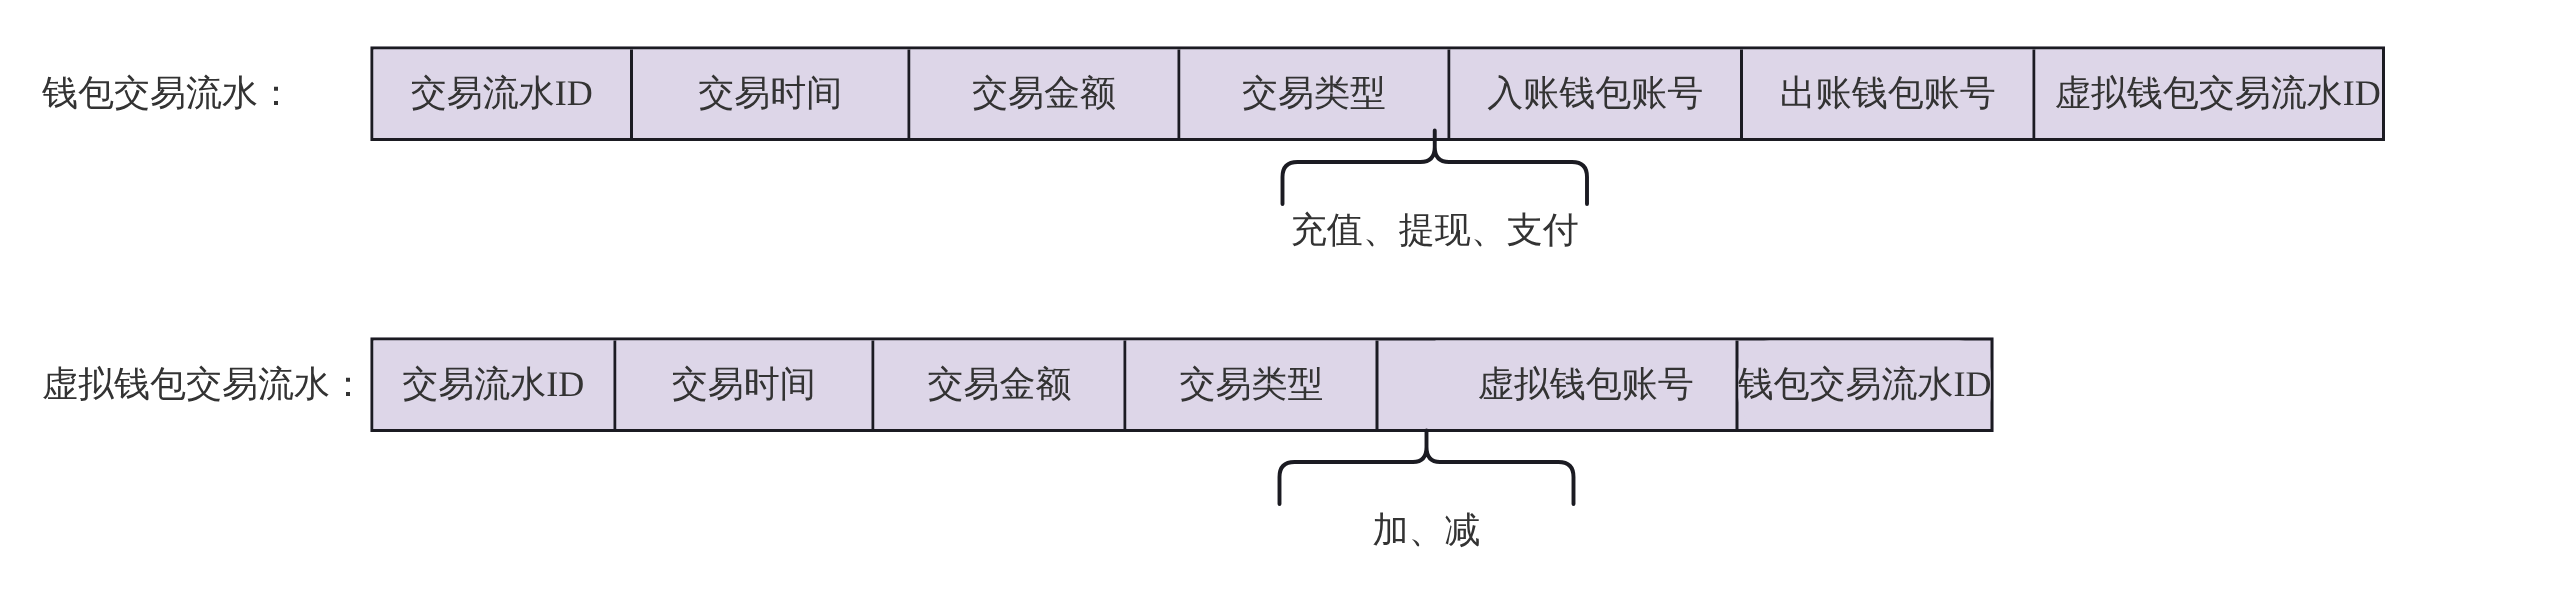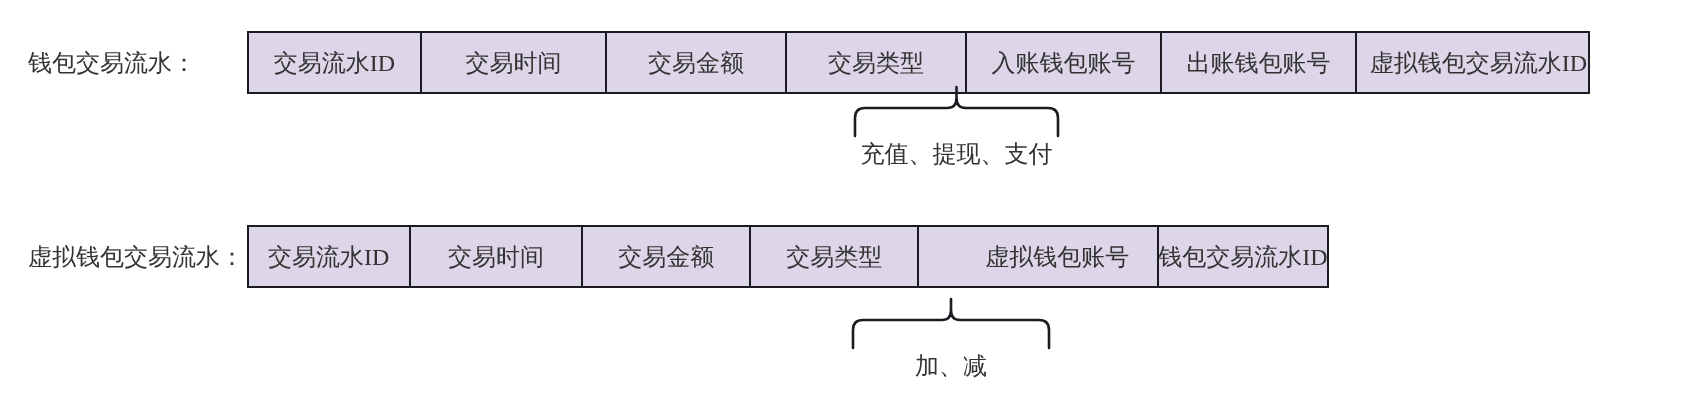--- a/index.html
+++ b/index.html
@@ -76,21 +76,21 @@
     color: #333333;
     white-space: nowrap;
     text-align: center;
     width: 100%;
     left: 0;
   }
 
   #brace-wallet  { left: 853px; top: 86px;  width: 207px; height: 52px; }
   #brace-wallet .brace-label  { top: 56px; }
 
-  #brace-virtual { left: 851px; top: 298px; width: 200px; height: 52px; }
+  #brace-virtual { left: 851px; top: 286px; width: 200px; height: 52px; }
   #brace-virtual .brace-label { top: 56px; }
 </style>
 </head>
 <body>
 
 <div class="diagram">
 
   <div class="row-label" id="label-wallet">钱包交易流水：</div>
 
   <div class="field-table" id="table-wallet" style="width: 1343px;">

